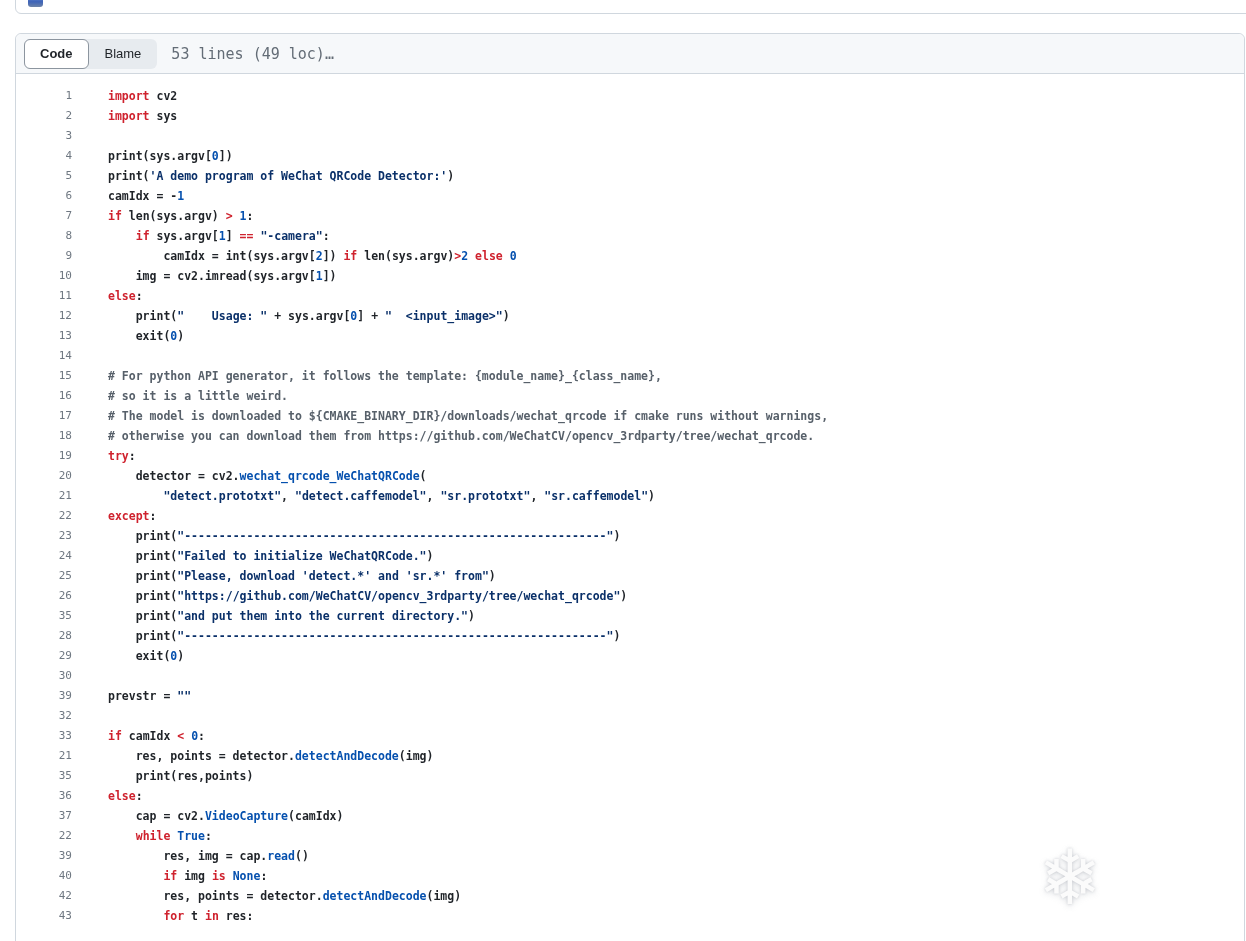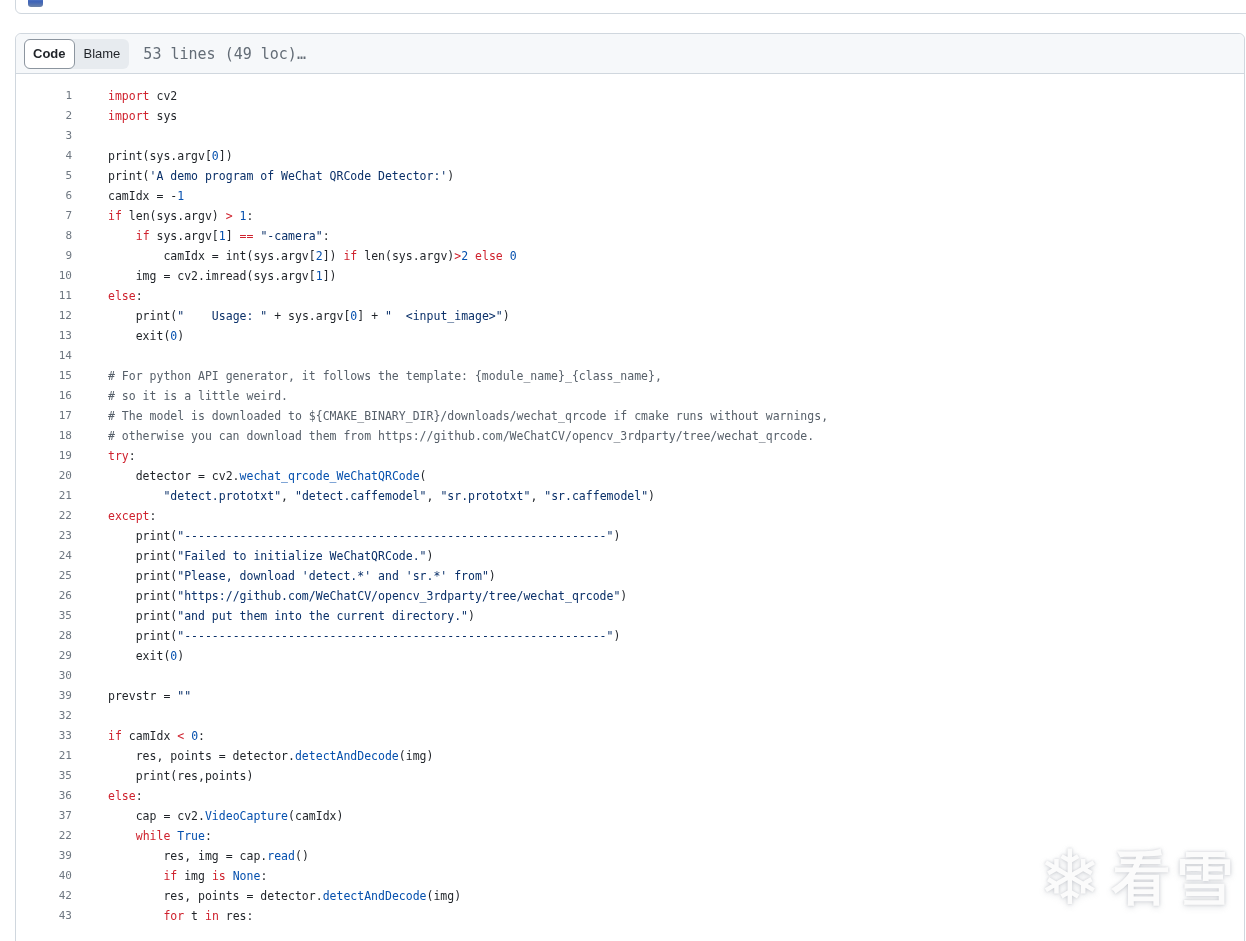--- a/index.html
+++ b/index.html
@@ -16,34 +16,34 @@
 
   
   .container { position:absolute; left:15px; top:33px; width:1230px; height:930px;
                background:#fff; border:1px solid #d0d7de; border-radius:6px;
                overflow:hidden; }
   .code-header { height:40px; background:#f6f8fa; border-bottom:1px solid #d0d7de;
                  display:flex; align-items:center; padding:0 8px;
                  border-radius:6px 6px 0 0; }
   .seg { display:flex; background:#e7ebef; border-radius:6px; }
   .seg-btn { font-size:13px; font-weight:500; color:#1f2328; height:30px;
-             padding:0 8px; display:flex; align-items:center; justify-content:center;
+             padding:0 15px; display:flex; align-items:center; justify-content:center;
              border:1px solid transparent; border-radius:6px; background:transparent;
              cursor:pointer; font-family:"Liberation Sans", sans-serif; }
   .seg-btn.active { background:#ffffff; border-color:#8c959f; font-weight:600; }
   .meta { margin-left:14px; font-family:"DejaVu Sans Mono", monospace;
           font-size:15px; color:#636c76; }
 
   
   .code-body { padding-top:12px; font-family:"DejaVu Sans Mono", monospace;
                font-size:11.5px; line-height:20px; }
   .row { display:flex; height:20px; }
   .ln { flex:none; width:56px; text-align:right; color:#6e7781; font-size:11px;
         cursor:pointer; user-select:none; }
-  .lc { padding-left:36px; white-space:pre; color:#1f2328; }
+  .lc { padding-left:36px; white-space:pre; color:#1f2328;font-weight:bold; }
 
   
   .watermark { position:absolute; left:1038px; top:840px; display:flex;
                align-items:center; gap:10px; color:#fbfbfb;
                text-shadow:0 0 3px rgba(150,156,166,0.45), 0 2px 6px rgba(150,156,166,0.30);
                pointer-events:none; }
   .wm-flake { font-size:76px; line-height:1; }
   .wm-text { font-size:58px; font-weight:bold; letter-spacing:5px; line-height:1; }
 </style>
 <style>.tk-k{color:#cf222e}
@@ -235,16 +235,15 @@
         </div>
         <div class="row">
           <div class="ln">43</div>
           <div class="lc"><span class="tk-p">        </span><span class="tk-k">for</span><span class="tk-p"> t </span><span class="tk-k">in</span><span class="tk-p"> res:</span></div>
         </div>
       </div>
   </div>
 
   <div class="watermark">
     <span class="wm-flake">❄</span>
-    <span class="wm-text">看雪</span>
   </div>
 
 </div>
 
 </body></html>

